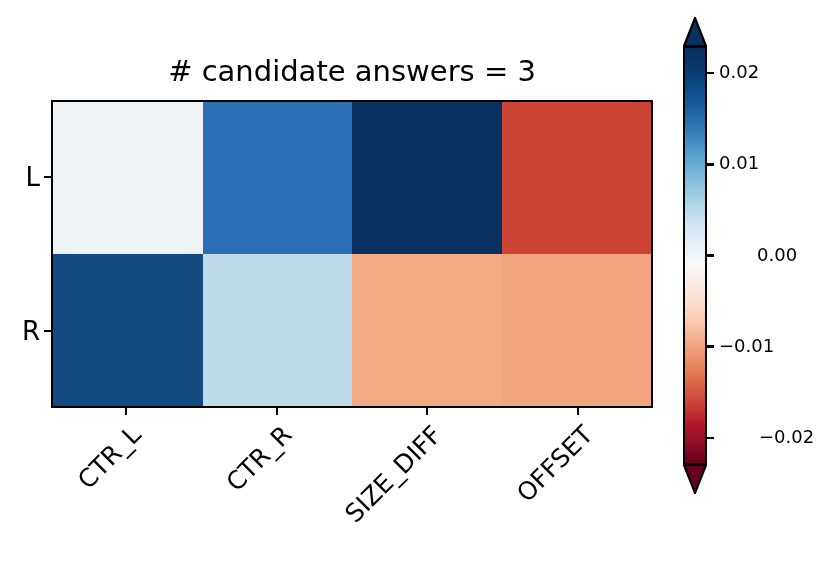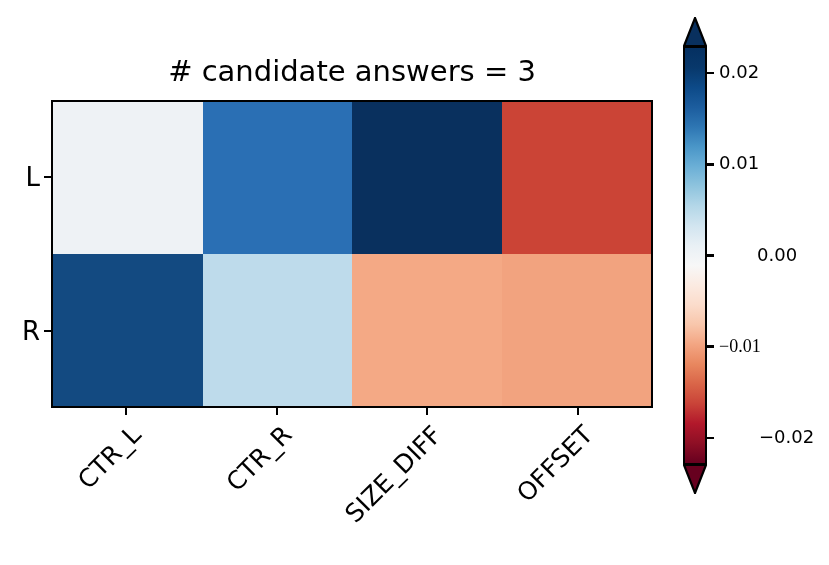--- a/index.html
+++ b/index.html
@@ -205,18 +205,18 @@
   </div>
 
   <div id="cb-ticks-layer">
       <div class="cb-tick-mark" style="top: 72.2261px;"></div>
       <div class="cb-tick-label" style="top: 59.3261px;">0.02</div>
       <div class="cb-tick-mark" style="top: 163.313px;"></div>
       <div class="cb-tick-label" style="top: 150.413px;">0.01</div>
       <div class="cb-tick-mark" style="top: 254.4px;"></div>
       <div class="cb-tick-label" style="top: 241.5px; margin-left: 38px;">0.00</div>
       <div class="cb-tick-mark" style="top: 345.487px;"></div>
-      <div class="cb-tick-label" style="top: 332.587px; font-family: Liberation Serif, serif;">−0.01</div>
+      <div class="cb-tick-label" style="top: 332.587px;">−0.01</div>
       <div class="cb-tick-mark" style="top: 436.574px;"></div>
       <div class="cb-tick-label" style="top: 423.674px; margin-left: 40px;">−0.02</div>
     </div>
 
 </div>
 
 </body></html>

